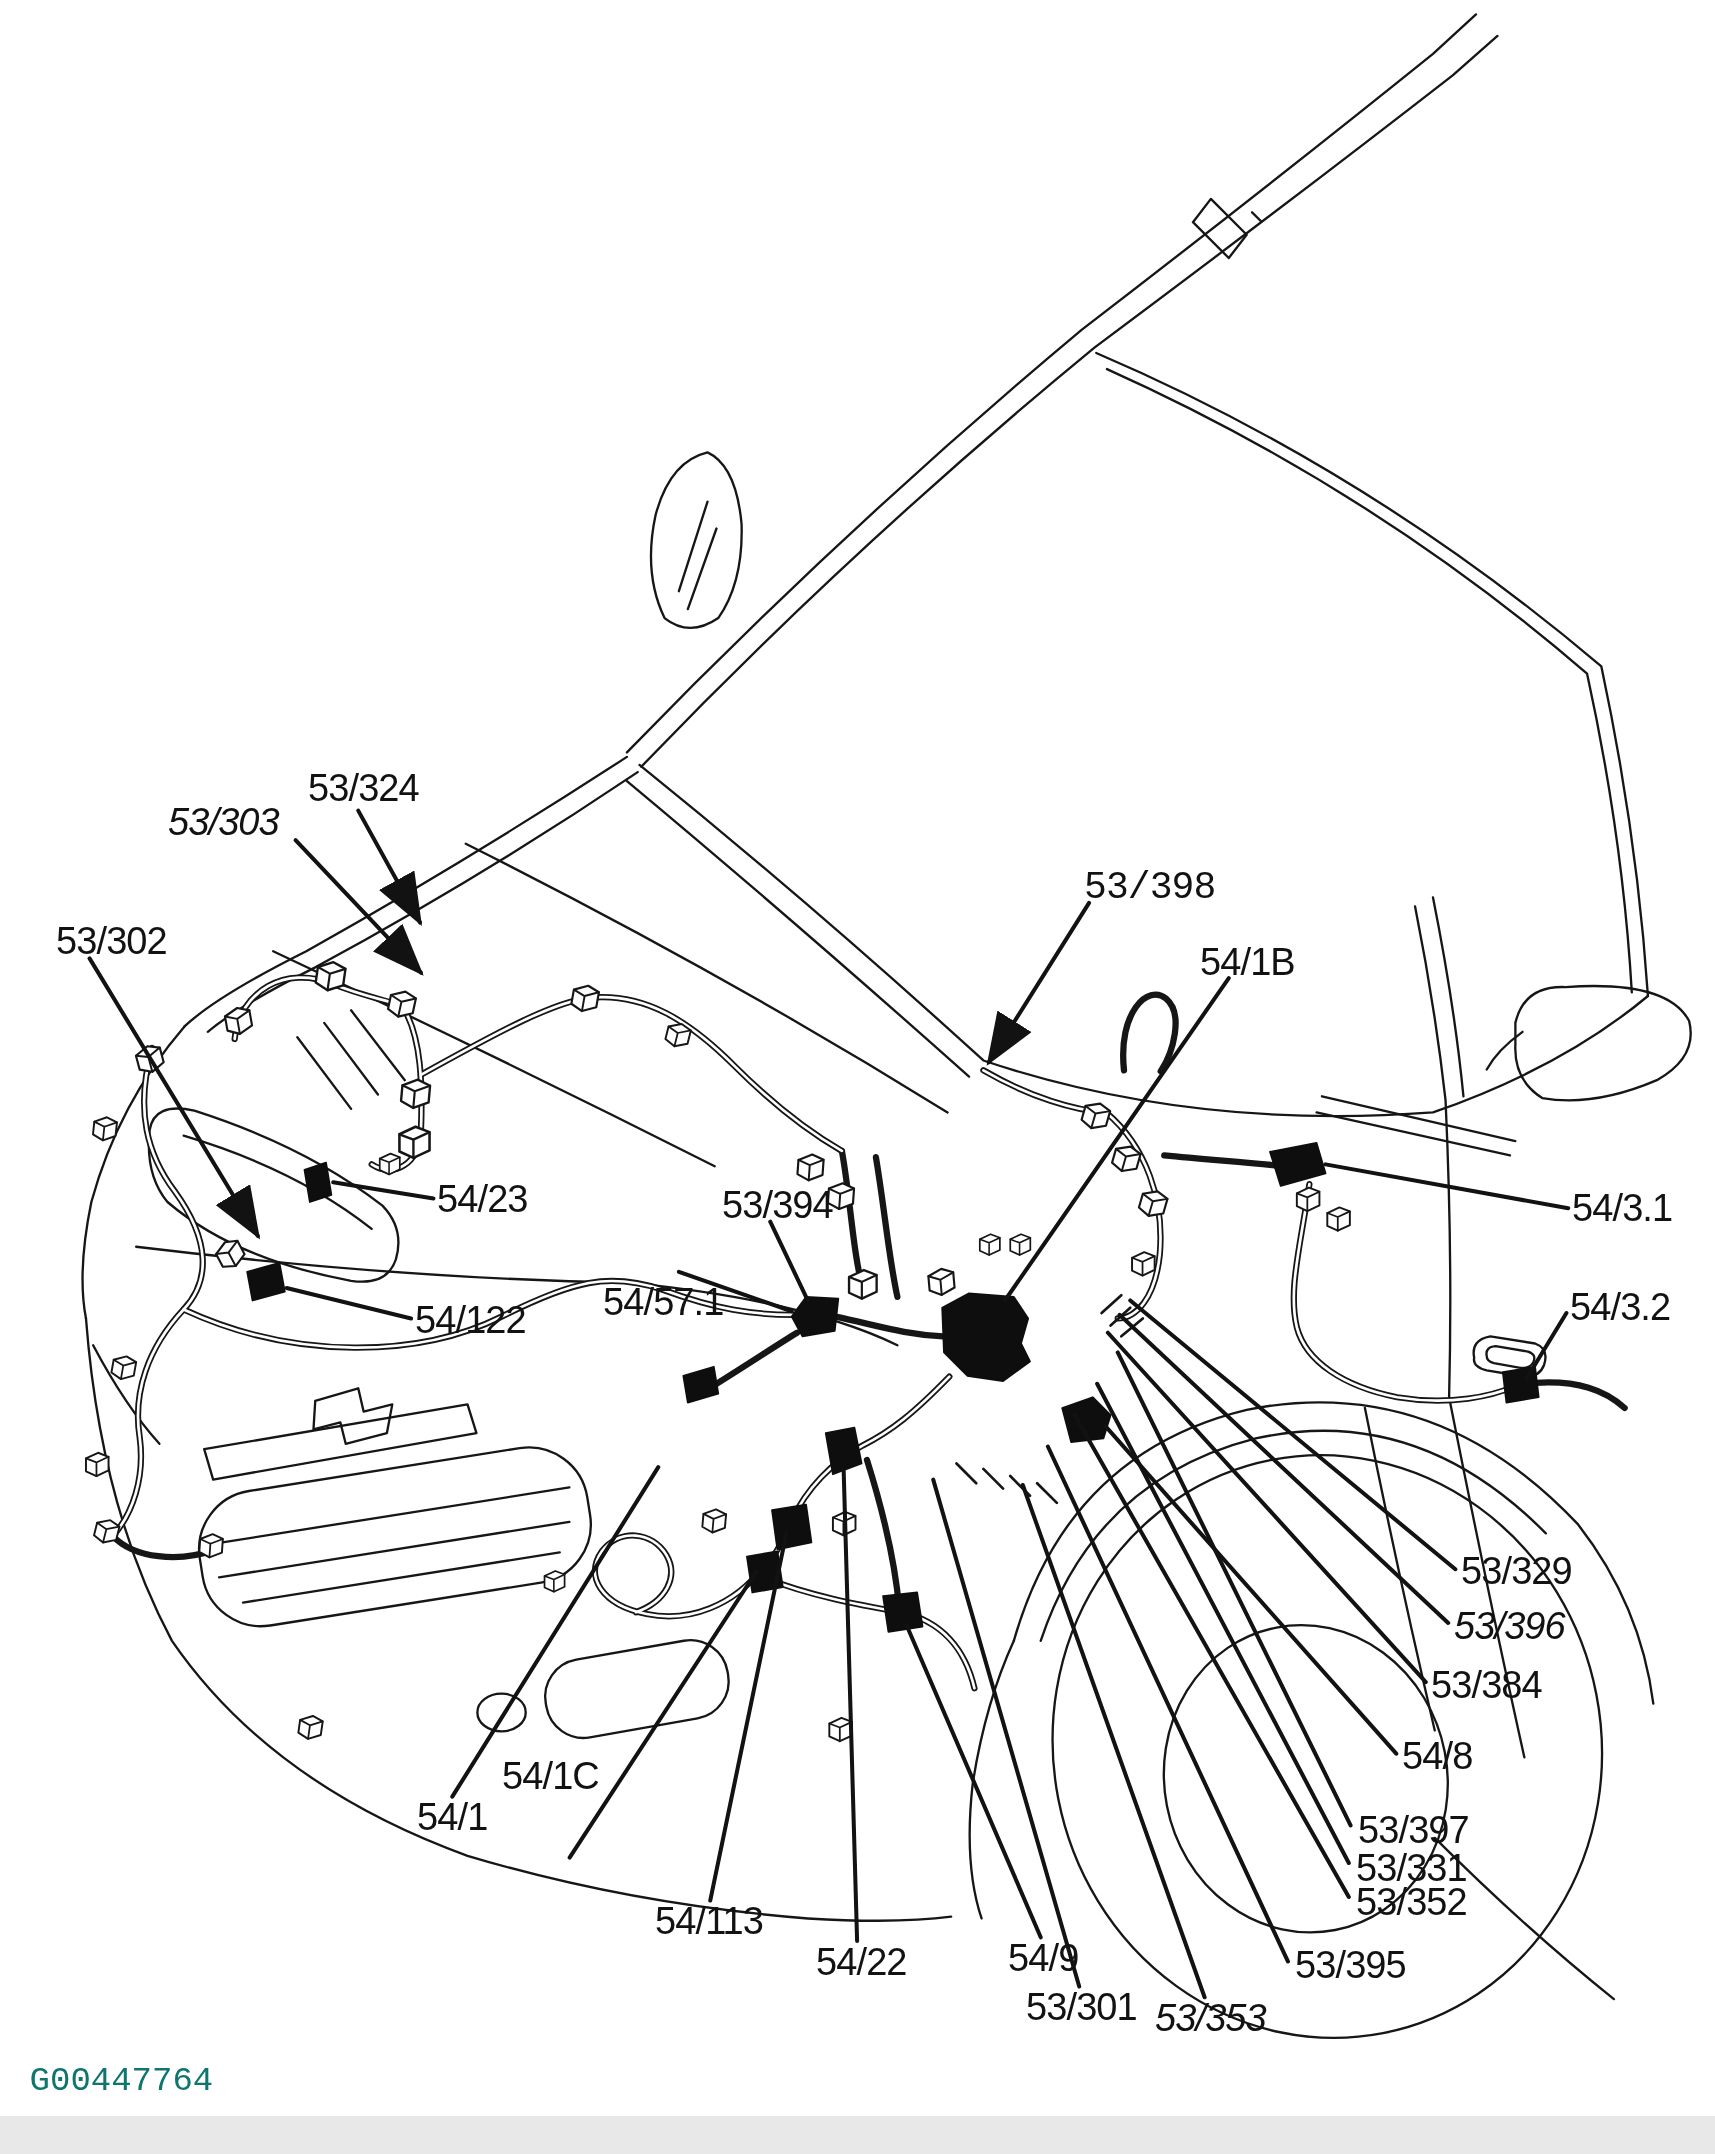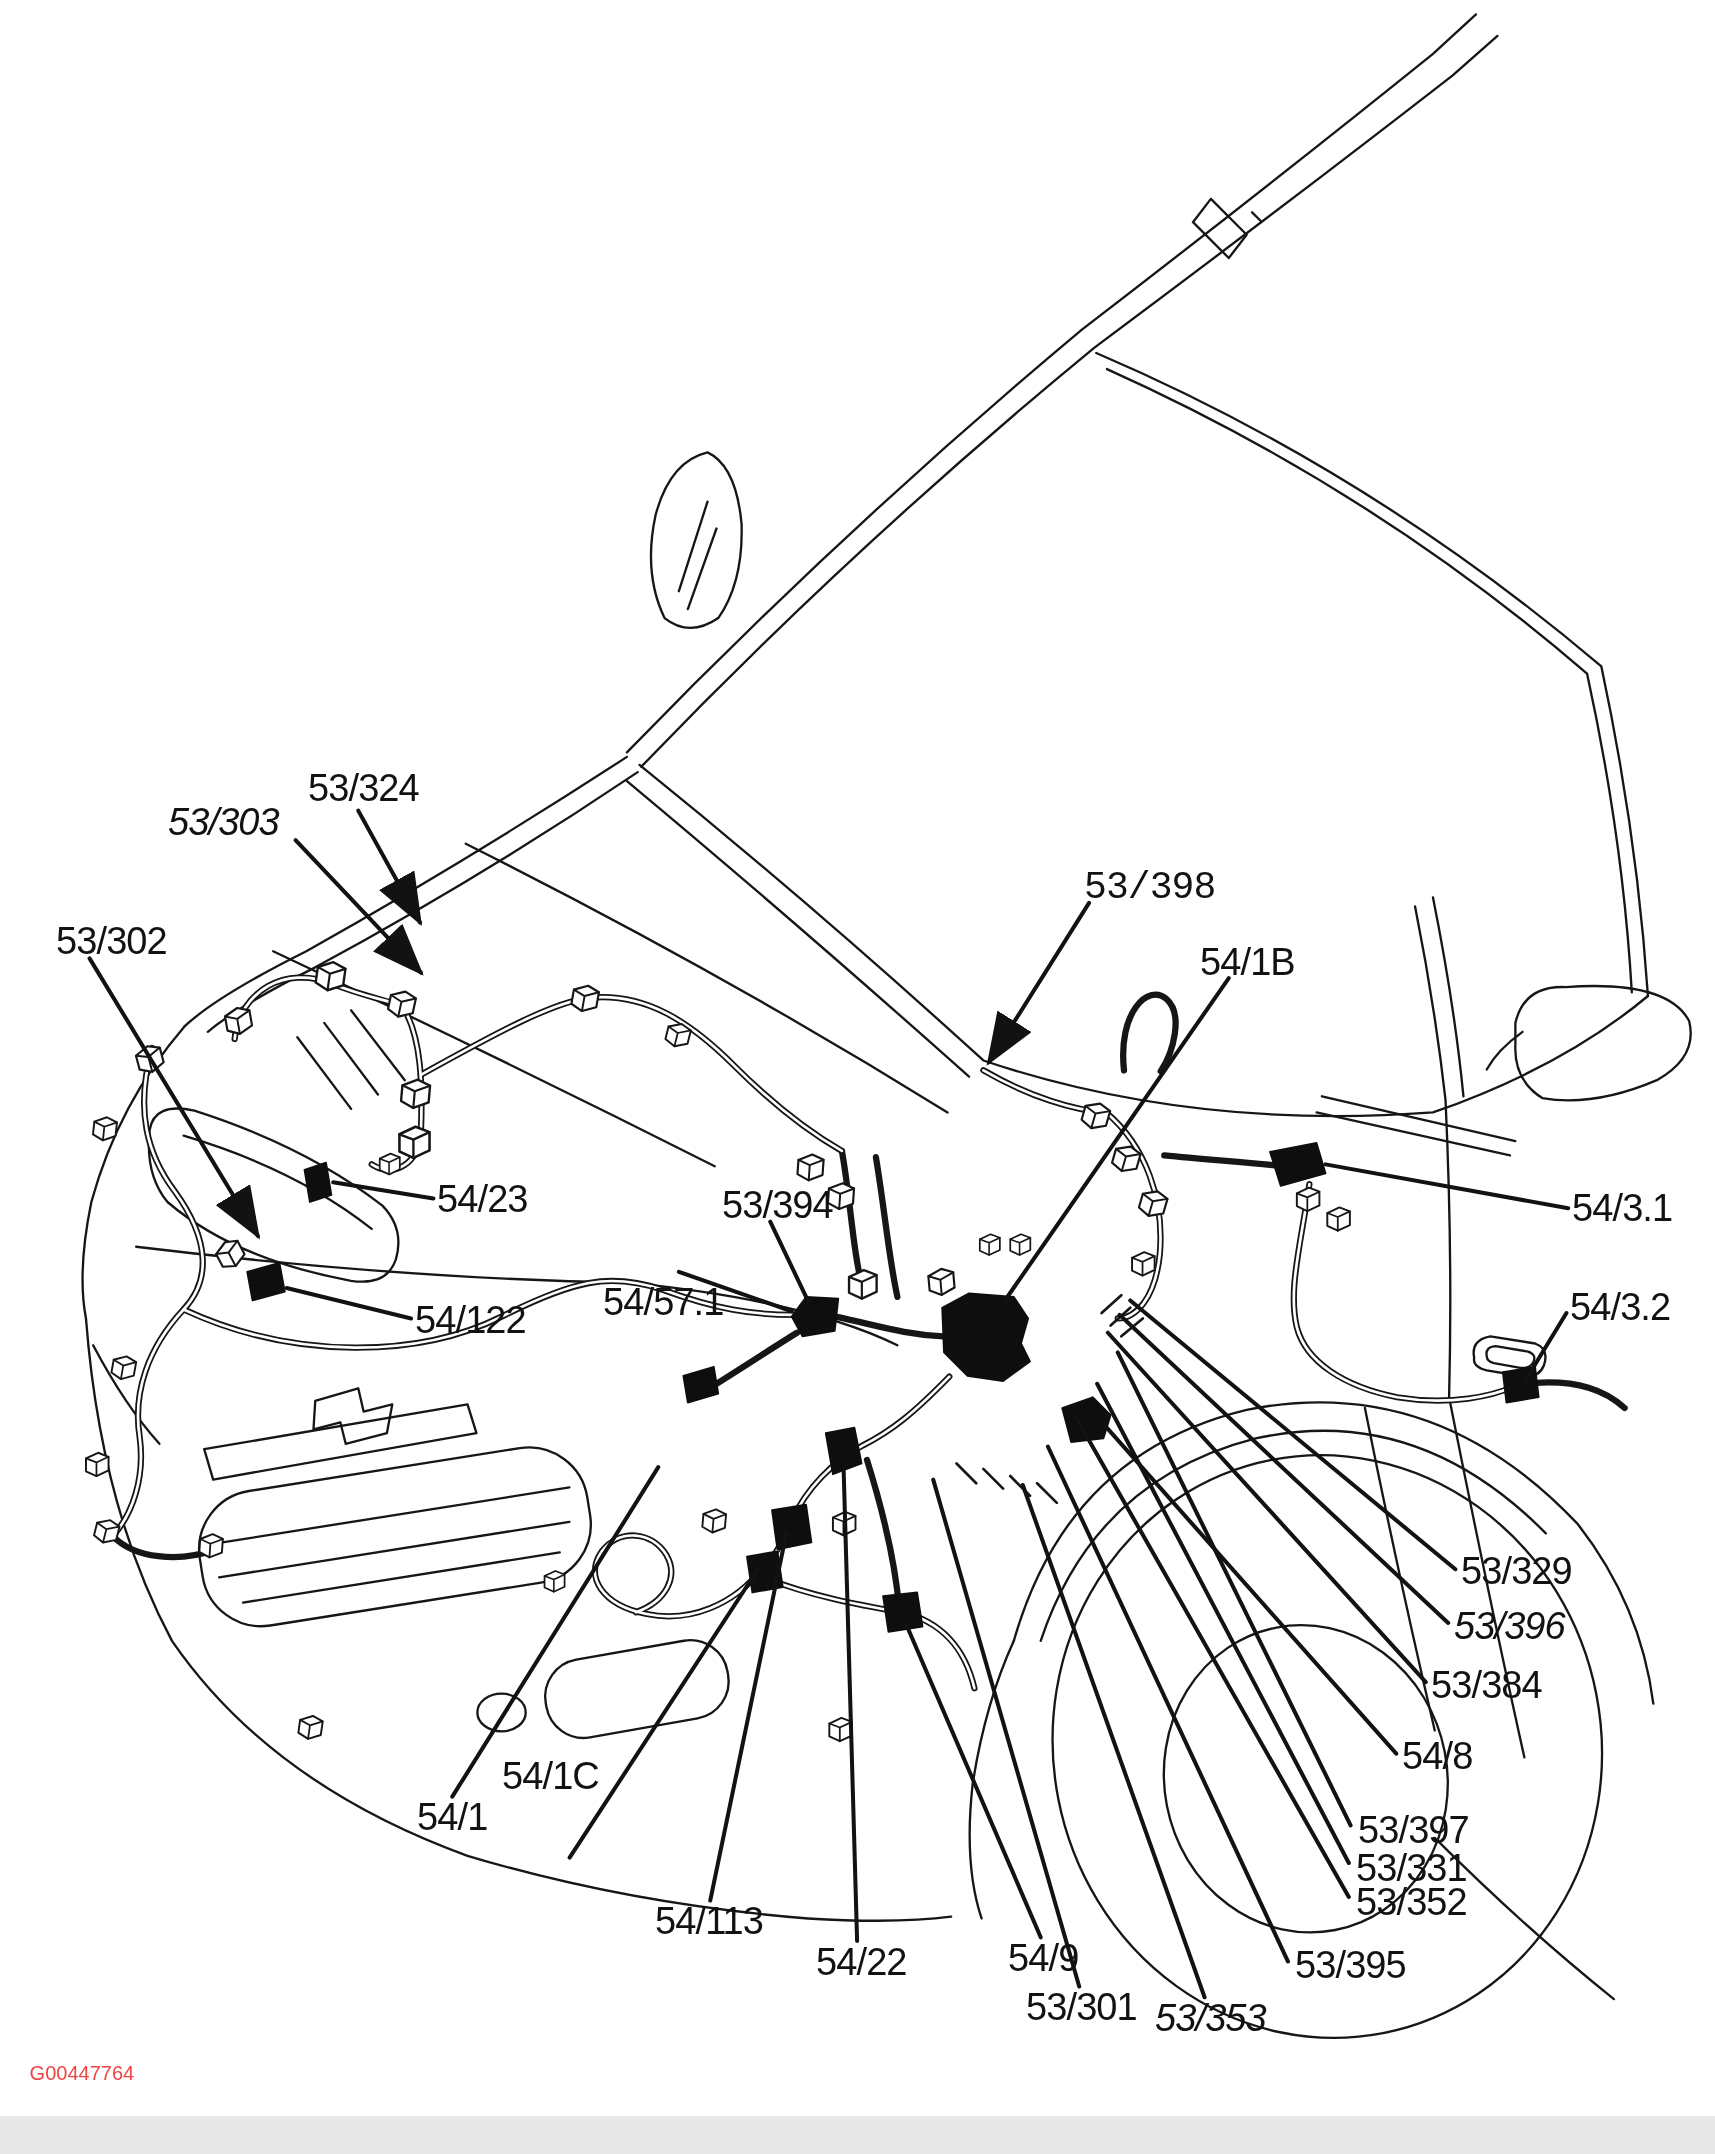--- a/index.html
+++ b/index.html
@@ -1,21 +1,21 @@
 <!DOCTYPE html>
 <html style="font-size:14.3px"><head>
 <meta charset="utf-8">
 <style>
   html,body{margin:0;padding:0;background:#e8e8e8;}
   #page{position:relative;width:1716px;height:2116px;background:#ffffff;overflow:hidden;
         font-family:"Liberation Sans",sans-serif;}
   #art{position:absolute;left:0;top:0;width:1716px;height:2155px;}
   .callout-label{position:absolute;font-size:38px;color:#121212;white-space:nowrap;
         letter-spacing:-0.9px;line-height:1;}
-  .figure-code{position:absolute;font-size:20px;color:#ef4444;letter-spacing:0px;}
+  .figure-code{position:absolute;font-size:34px;color:#0f766e;letter-spacing:0px;font-family:Liberation Mono, monospace;}
 </style>
 </head>
 <body>
 
 <div id="page">
 
   <svg id="art" viewBox="0 0 1916 2406" xmlns="http://www.w3.org/2000/svg" fill="none" stroke="#161616" stroke-width="2.6" stroke-linecap="round" stroke-linejoin="round">
 
     <defs>
       <marker id="arr" markerWidth="14" markerHeight="12" refX="12" refY="5" orient="auto">

